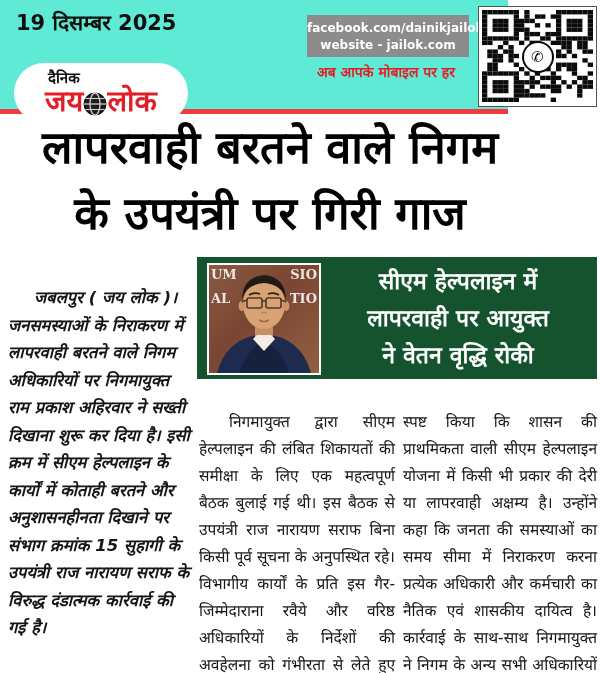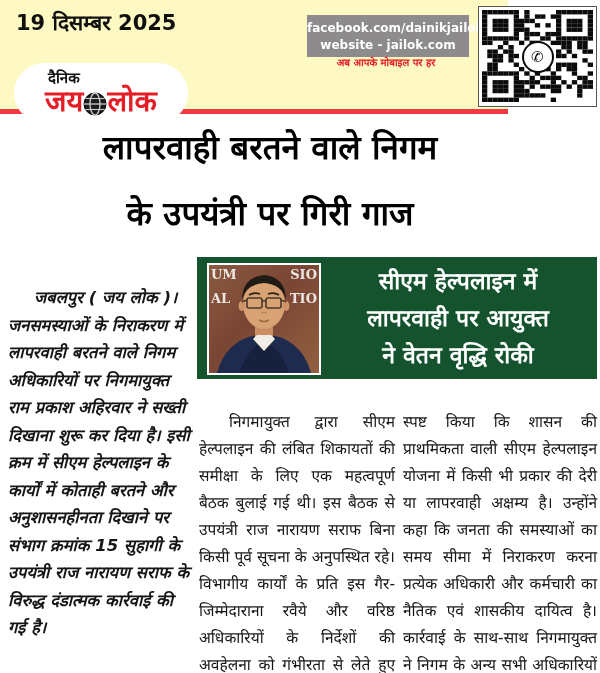--- a/index.html
+++ b/index.html
@@ -1,41 +1,41 @@
 <!DOCTYPE html>
 <html><head>
 <meta charset="utf-8">
 <style>
   html,body{margin:0;padding:0;background:#e9e9e9;}
   .page{position:relative;width:600px;height:673px;background:#ffffff;overflow:hidden;
         font-family:"DejaVu Sans",sans-serif;margin:0 auto;}
   
-  .masthead{position:absolute;left:0;top:0;width:508px;height:109px;background:#fef9c3;
+  .masthead{position:absolute;left:0;top:0;width:508px;height:109px;background:#5eead4;
             border-bottom:5px solid #ee3a40;}
   .date-label{position:absolute;left:16px;top:8px;font-size:21px;font-weight:bold;color:#101010;}
   .logo-pill{position:absolute;left:14px;top:43px;width:174px;height:60px;background:#ffffff;
              border-radius:30px;margin-top:20px;}
   .logo-tagline{position:absolute;left:34px;top:4px;font-size:15px;font-weight:bold;color:#111;}
   .logo-main{position:absolute;left:0;top:21px;width:100%;display:flex;justify-content:center;
              align-items:center;font-size:29px;font-weight:bold;color:#e41e26;line-height:34px;}
   .globe{width:24px;height:24px;flex:0 0 auto;}
   .social-banner{position:absolute;left:307px;top:15px;width:162px;height:42px;background:#8e8b8c;
                  color:#ffffff;font-size:12px;font-weight:bold;text-align:center;line-height:17px;
                  padding-top:5px;box-sizing:border-box;}
-  .promo-text{position:absolute;left:292px;top:51px;width:188px;color:#e41e26;font-size:10px;
+  .promo-text{position:absolute;left:292px;top:61px;width:188px;color:#e41e26;font-size:14px;
               font-weight:bold;text-align:center;line-height:23px;}
   .qr-box{position:absolute;left:478px;top:6px;width:119px;height:101px;background:#ffffff;
           border:1px solid #555;box-sizing:border-box;}
   .qr-box svg{display:block;margin:3px auto 0 auto;fill:#0b0b0b;}
   .wa-icon{position:absolute;left:50%;top:50%;transform:translate(-50%,-50%);width:28px;height:28px;
            background:#ffffff;border:2px solid #0b0b0b;border-radius:50%;display:flex;align-items:center;
            justify-content:center;font-size:15px;color:#0b0b0b;}
   
   .main-headline{position:absolute;left:0;top:115px;width:540px;text-align:center;color:#000;
-                 font-weight:bold;font-size:33px;line-height:66px;letter-spacing:0px;}
+                 font-weight:bold;font-size:45px;line-height:66px;letter-spacing:0px;}
   
   .subhead-box{position:absolute;left:197px;top:257px;width:400px;height:122px;background:#14532d;}
   .officer-photo{position:absolute;left:10px;top:6px;width:110px;height:108px;border:2px solid #fff;
                  background:linear-gradient(135deg,#8a5a41 0%,#7a4634 45%,#935f40 100%);overflow:hidden;}
   .photo-letter{position:absolute;color:rgba(255,255,255,0.85);font-size:13px;font-weight:bold;
                 font-family:"DejaVu Serif",serif;}
   .officer-photo svg{position:absolute;left:0;top:0;}
   .subhead-text{position:absolute;left:128px;top:0;width:266px;height:100%;display:flex;
                 flex-direction:column;justify-content:center;text-align:center;color:#ffffff;
                 font-weight:bold;font-size:23px;line-height:37px;}

